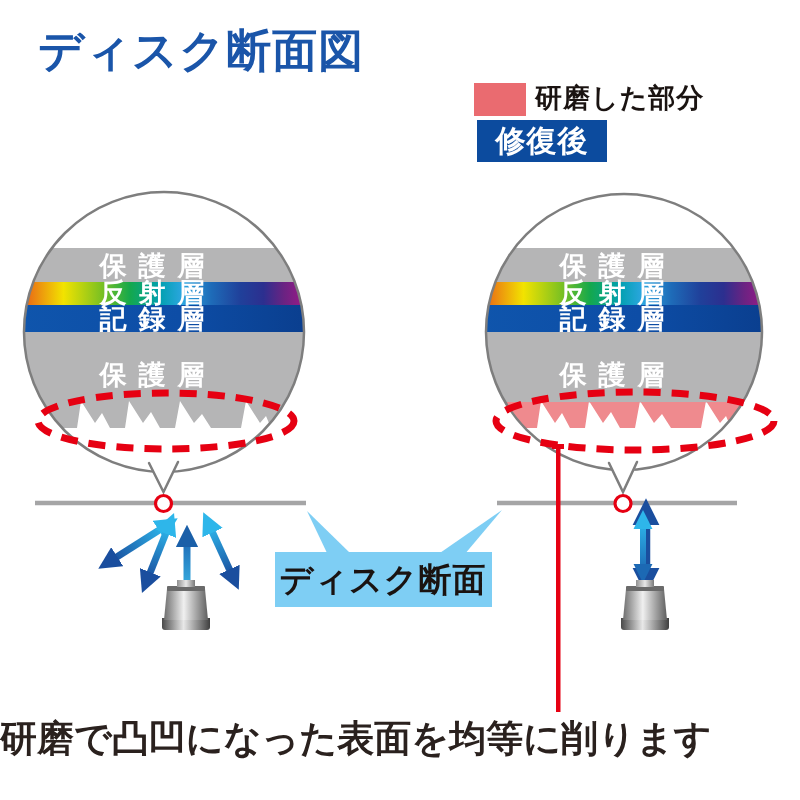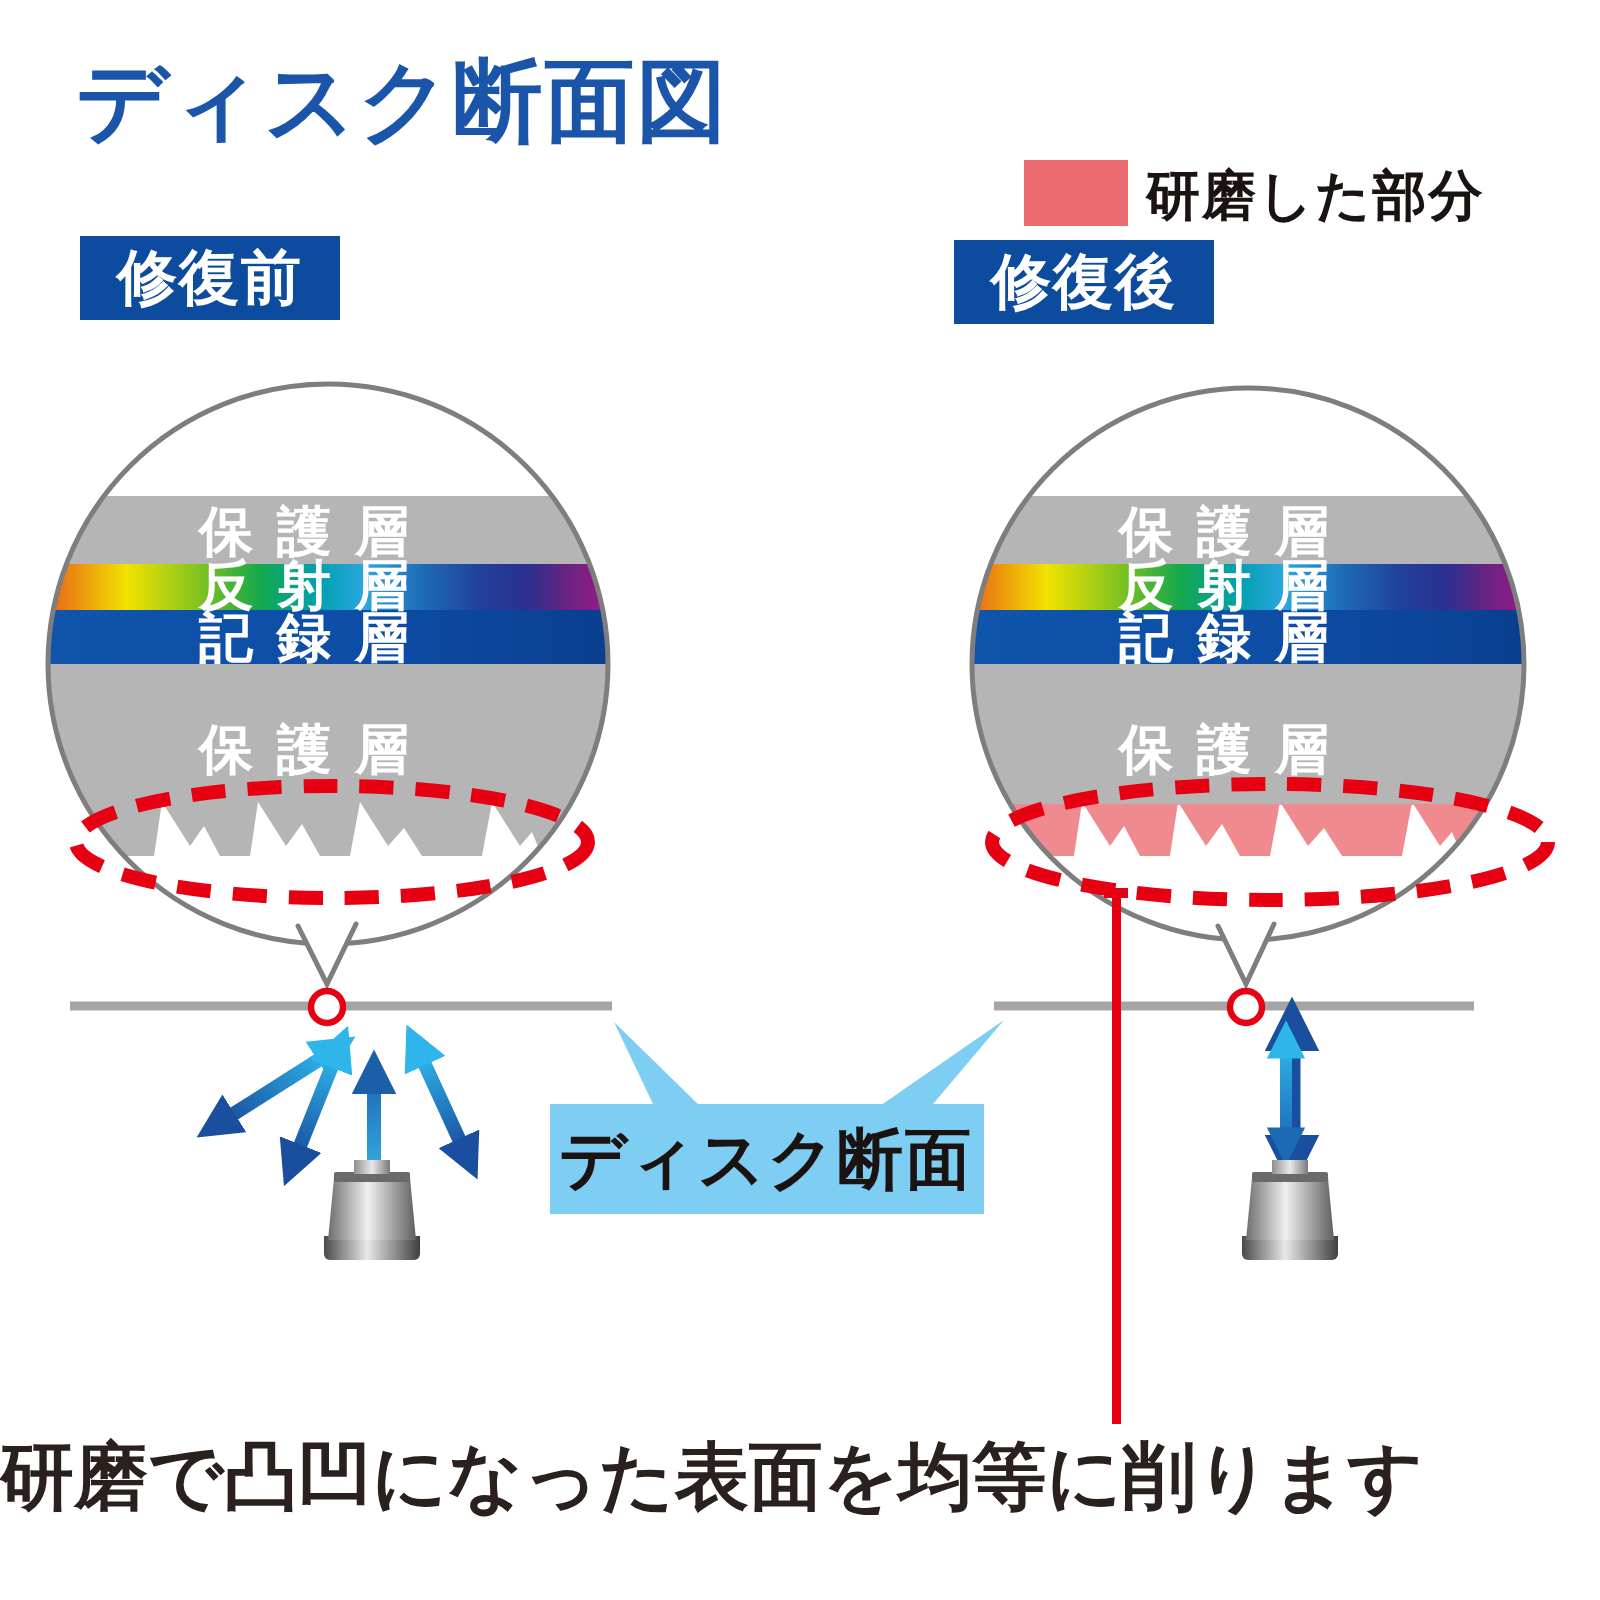--- a/index.html
+++ b/index.html
@@ -6,21 +6,21 @@
   #stage{position:relative;width:800px;height:800px;background:#fff;overflow:hidden;
          font-family:"Liberation Sans","DejaVu Sans",sans-serif;}
   #art{position:absolute;left:0;top:0;}
   .page-title{position:absolute;left:38px;top:21px;font-size:45px;font-weight:900;
               color:#1a55a9;letter-spacing:1px;white-space:nowrap;}
   .badge{position:absolute;width:130px;height:42px;background:#0c4b9e;color:#fff;
          display:flex;align-items:center;justify-content:center;font-size:30px;
          font-weight:900;letter-spacing:1px;}
   .badge-before{left:40px;top:118px;}
   .badge-after{left:477px;top:120px;}
-  .legend{position:absolute;left:512px;top:80px;display:flex;align-items:flex-start;font-family:Liberation Serif, serif;}
+  .legend{position:absolute;left:474px;top:80px;display:flex;align-items:flex-end;font-family:Liberation Serif, serif;}
   .legend-swatch{width:52px;height:33px;background:#ea6b70;}
   .legend-label{margin-left:9px;font-size:27px;font-weight:900;color:#1a1311;
                 letter-spacing:1px;white-space:nowrap;}
   .caption{position:absolute;left:0;top:714px;width:639px;text-align:center;
            font-size:37px;font-weight:900;color:#2a211e;letter-spacing:0px;white-space:nowrap;}
   .layer-label{font-size:27px;font-weight:900;fill:#ffffff;letter-spacing:12px;}
   .layer-label-gray{font-size:27px;font-weight:900;fill:#ffffff;letter-spacing:12px;}
   .callout-label{font-size:33px;font-weight:900;fill:#1a1311;letter-spacing:1px;}
   text{text-anchor:middle;}
 </style>
@@ -188,17 +188,16 @@
     </g>
   </svg>
 
   <div class="page-title">ディスク断面図</div>
 
   <div class="legend">
     <div class="legend-swatch"></div>
     <div class="legend-label">研磨した部分</div>
   </div>
 
-  <div class="badge badge-before">修復前</div>
   <div class="badge badge-after">修復後</div>
 
   <div class="caption">研磨で凸凹になった表面を均等に削ります</div>
 </div>
 
 </body></html>

